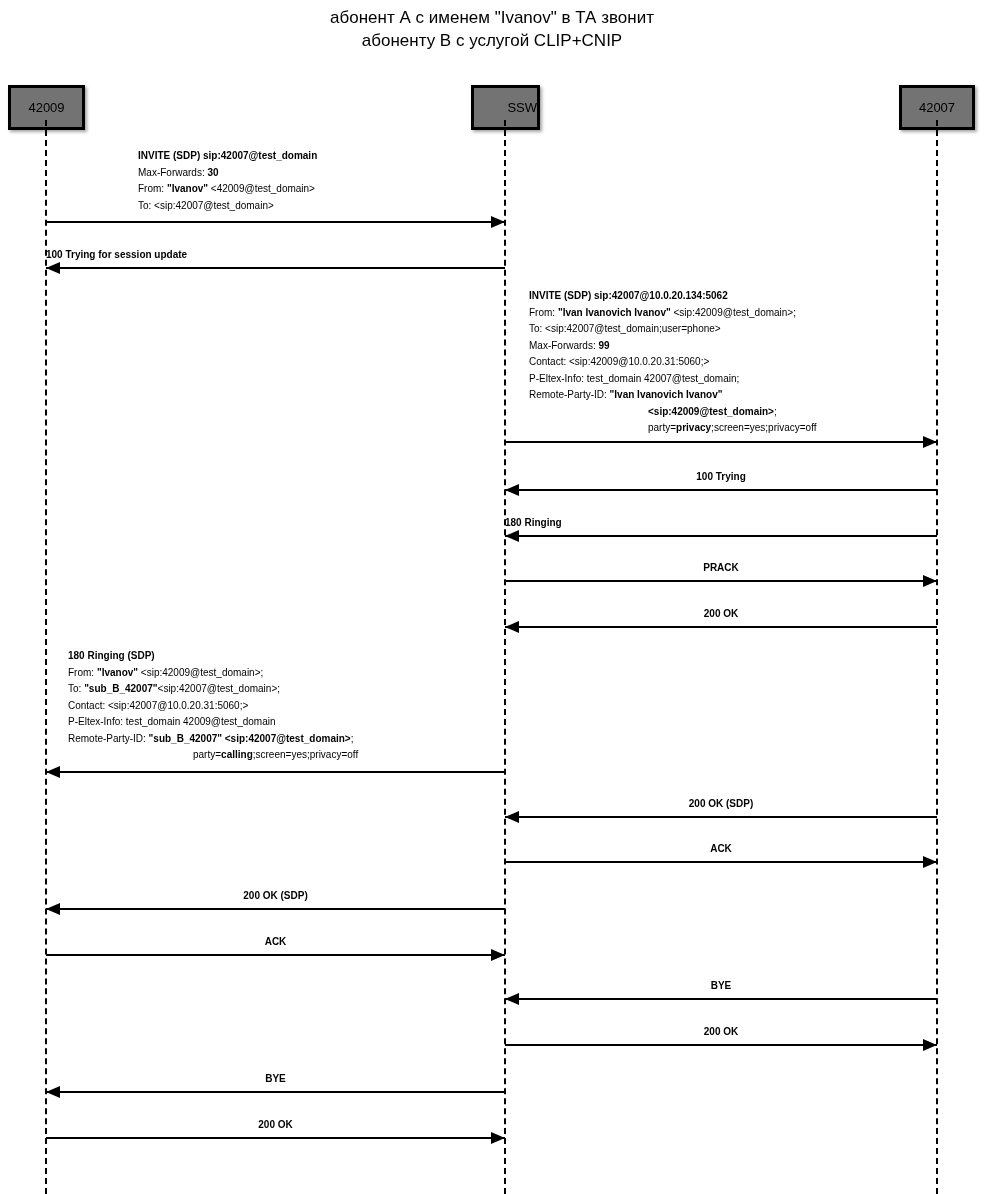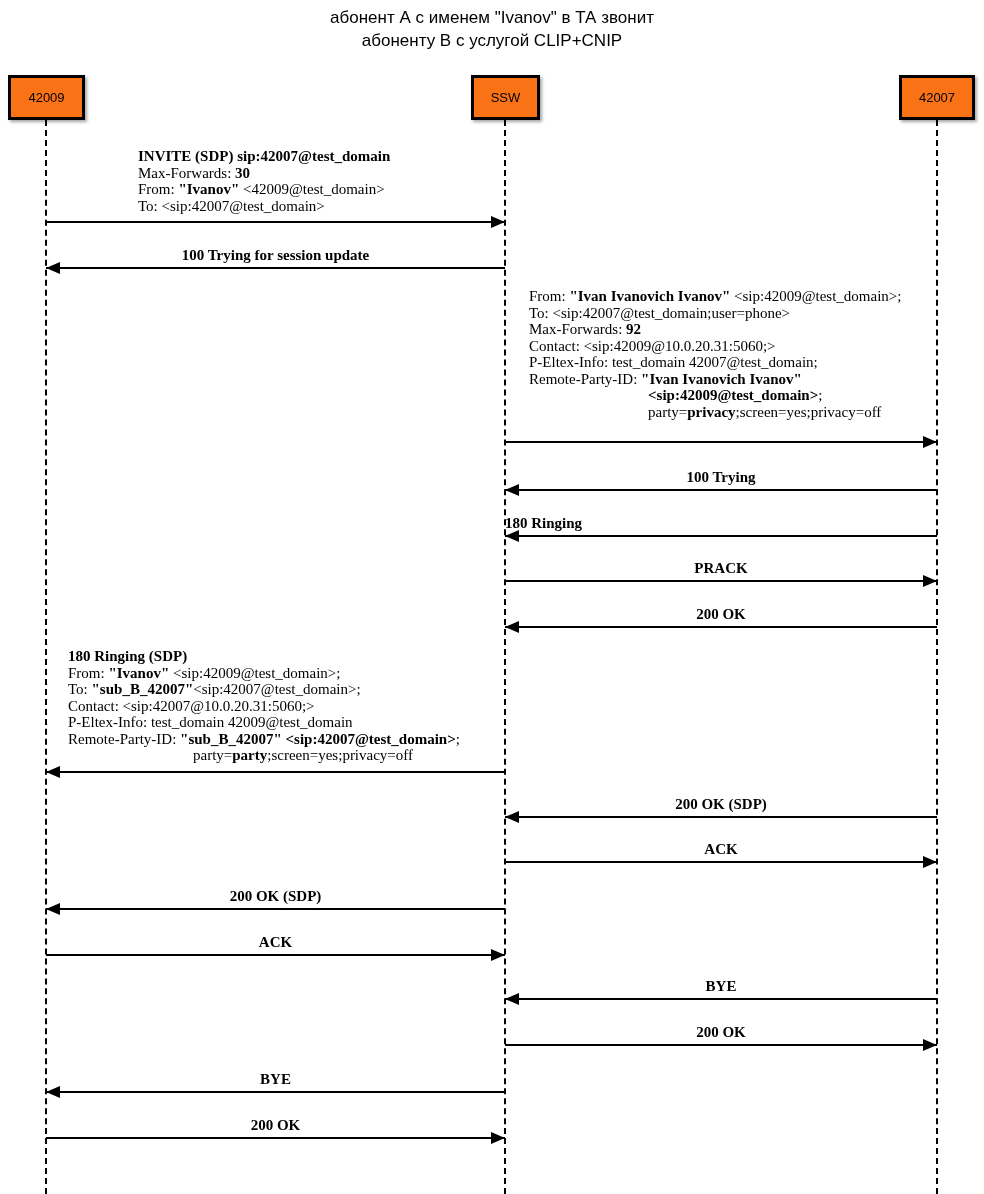--- a/index.html
+++ b/index.html
@@ -5,41 +5,41 @@
   html, body { margin:0; padding:0; background:#fff; }
   .canvas {
     position:relative; width:984px; height:1194px; background:#ffffff;
     font-family:"Liberation Sans", sans-serif; color:#000; overflow:hidden;
   }
   .title {
     position:absolute; top:6px; left:0; width:100%;
     text-align:center; font-size:17px; line-height:23px; color:#000;
   }
   .actor-box {
-    position:absolute; top:75px; height:45px; box-sizing:border-box;
-    border:3px solid #000; background:#f97316;
+    position:absolute; top:85px; height:45px; box-sizing:border-box;
+    border:3px solid #000; background:#737373;
     display:flex; align-items:center; justify-content:center;
     font-size:13px; box-shadow:2px 2px 3px rgba(0,0,0,0.35);
   }
   .actor-a { left:8px;   width:77px; }
-  .actor-b { left:471px; width:69px; }
+  .actor-b { left:471px; width:69px;justify-content:flex-end; }
   .actor-c { left:899px; width:76px; }
   .lifeline {
     position:absolute; top:120px; height:1074px; width:0;
     border-left:2px dashed #000;
   }
   .life-a { left:45px; }
   .life-b { left:504px; }
   .life-c { left:936px; }
   .msg-line { position:absolute; height:0; border-top:2px solid #000; }
   .msg-head { position:absolute; width:0; height:0;
     border-top:6px solid transparent; border-bottom:6px solid transparent; }
   .msg-head.right { border-left:14px solid #000; }
   .msg-head.left  { border-right:14px solid #000; }
-  .msg-label { position:absolute; font-size:15px; line-height:16.5px; color:#000;font-family:Liberation Serif, serif; }
+  .msg-label { position:absolute; font-size:10px; line-height:16.5px; color:#000; }
   .msg-label .b { font-weight:bold; }
 </style>
 </head>
 <body>
 
 <div class="canvas">
 
   <div class="title">
     <div>абонент А с именем "Ivanov" в ТА звонит</div>
     <div>абоненту В с услугой CLIP+CNIP</div>
@@ -63,29 +63,30 @@
       <div class="msg-line" style="left: 46px; top: 221px; width: 459px;"></div>
       <div class="msg-head right" style="left: 491px; top: 216px;"></div>
       <div class="msg-label" style="top: 148px; left: 138px; white-space: nowrap;">
         <div><span class="b">INVITE (SDP) sip:42007@test_domain</span></div>
         <div><span>Max-Forwards: </span><span class="b">30</span></div>
         <div><span>From: </span><span class="b">"Ivanov"</span><span> &lt;42009@test_domain&gt;</span></div>
         <div><span>To: &lt;sip:42007@test_domain&gt;</span></div>
       </div>
       <div class="msg-line" style="left: 46px; top: 267px; width: 459px;"></div>
       <div class="msg-head left" style="left: 46px; top: 262px;"></div>
-      <div class="msg-label" style="top: 247px; left: 46px; width: 459px; text-align: center;">
+      <div class="msg-label" style="top: 247px; left: 46px; width: 459px; text-align: left;">
         <div><span class="b">100 Trying for session update</span></div>
       </div>
       <div class="msg-line" style="left: 505px; top: 441px; width: 432px;"></div>
       <div class="msg-head right" style="left: 923px; top: 436px;"></div>
       <div class="msg-label" style="top: 288px; left: 529px; white-space: nowrap;">
+        <div><span class="b">INVITE (SDP) sip:42007@10.0.20.134:5062</span></div>
         <div><span>From: </span><span class="b">"Ivan Ivanovich Ivanov"</span><span> &lt;sip:42009@test_domain&gt;;</span></div>
         <div><span>To: &lt;sip:42007@test_domain;user=phone&gt;</span></div>
-        <div><span>Max-Forwards: </span><span class="b">92</span></div>
+        <div><span>Max-Forwards: </span><span class="b">99</span></div>
         <div><span>Contact: &lt;sip:42009@10.0.20.31:5060;&gt;</span></div>
         <div><span>P-Eltex-Info: test_domain 42007@test_domain;</span></div>
         <div><span>Remote-Party-ID: </span><span class="b">"Ivan Ivanovich Ivanov"</span></div>
         <div style="padding-left: 119px;"><span class="b">&lt;sip:42009@test_domain&gt;</span><span>;</span></div>
         <div style="padding-left: 119px;"><span>party=</span><span class="b">privacy</span><span>;screen=yes;privacy=off</span></div>
       </div>
       <div class="msg-line" style="left: 505px; top: 489px; width: 432px;"></div>
       <div class="msg-head left" style="left: 505px; top: 484px;"></div>
       <div class="msg-label" style="top: 469px; left: 505px; width: 432px; text-align: center;">
         <div><span class="b">100 Trying</span></div>
@@ -107,21 +108,21 @@
       </div>
       <div class="msg-line" style="left: 46px; top: 771px; width: 459px;"></div>
       <div class="msg-head left" style="left: 46px; top: 766px;"></div>
       <div class="msg-label" style="top: 648px; left: 68px; white-space: nowrap;">
         <div><span class="b">180 Ringing (SDP)</span></div>
         <div><span>From: </span><span class="b">"Ivanov"</span><span> &lt;sip:42009@test_domain&gt;;</span></div>
         <div><span>To: </span><span class="b">"sub_B_42007"</span><span>&lt;sip:42007@test_domain&gt;;</span></div>
         <div><span>Contact: &lt;sip:42007@10.0.20.31:5060;&gt;</span></div>
         <div><span>P-Eltex-Info: test_domain 42009@test_domain</span></div>
         <div><span>Remote-Party-ID: </span><span class="b">"sub_B_42007" &lt;sip:42007@test_domain&gt;</span><span>;</span></div>
-        <div style="padding-left: 125px;"><span>party=</span><span class="b">party</span><span>;screen=yes;privacy=off</span></div>
+        <div style="padding-left: 125px;"><span>party=</span><span class="b">calling</span><span>;screen=yes;privacy=off</span></div>
       </div>
       <div class="msg-line" style="left: 505px; top: 816px; width: 432px;"></div>
       <div class="msg-head left" style="left: 505px; top: 811px;"></div>
       <div class="msg-label" style="top: 796px; left: 505px; width: 432px; text-align: center;">
         <div><span class="b">200 OK (SDP)</span></div>
       </div>
       <div class="msg-line" style="left: 505px; top: 861px; width: 432px;"></div>
       <div class="msg-head right" style="left: 923px; top: 856px;"></div>
       <div class="msg-label" style="top: 841px; left: 505px; width: 432px; text-align: center;">
         <div><span class="b">ACK</span></div>

